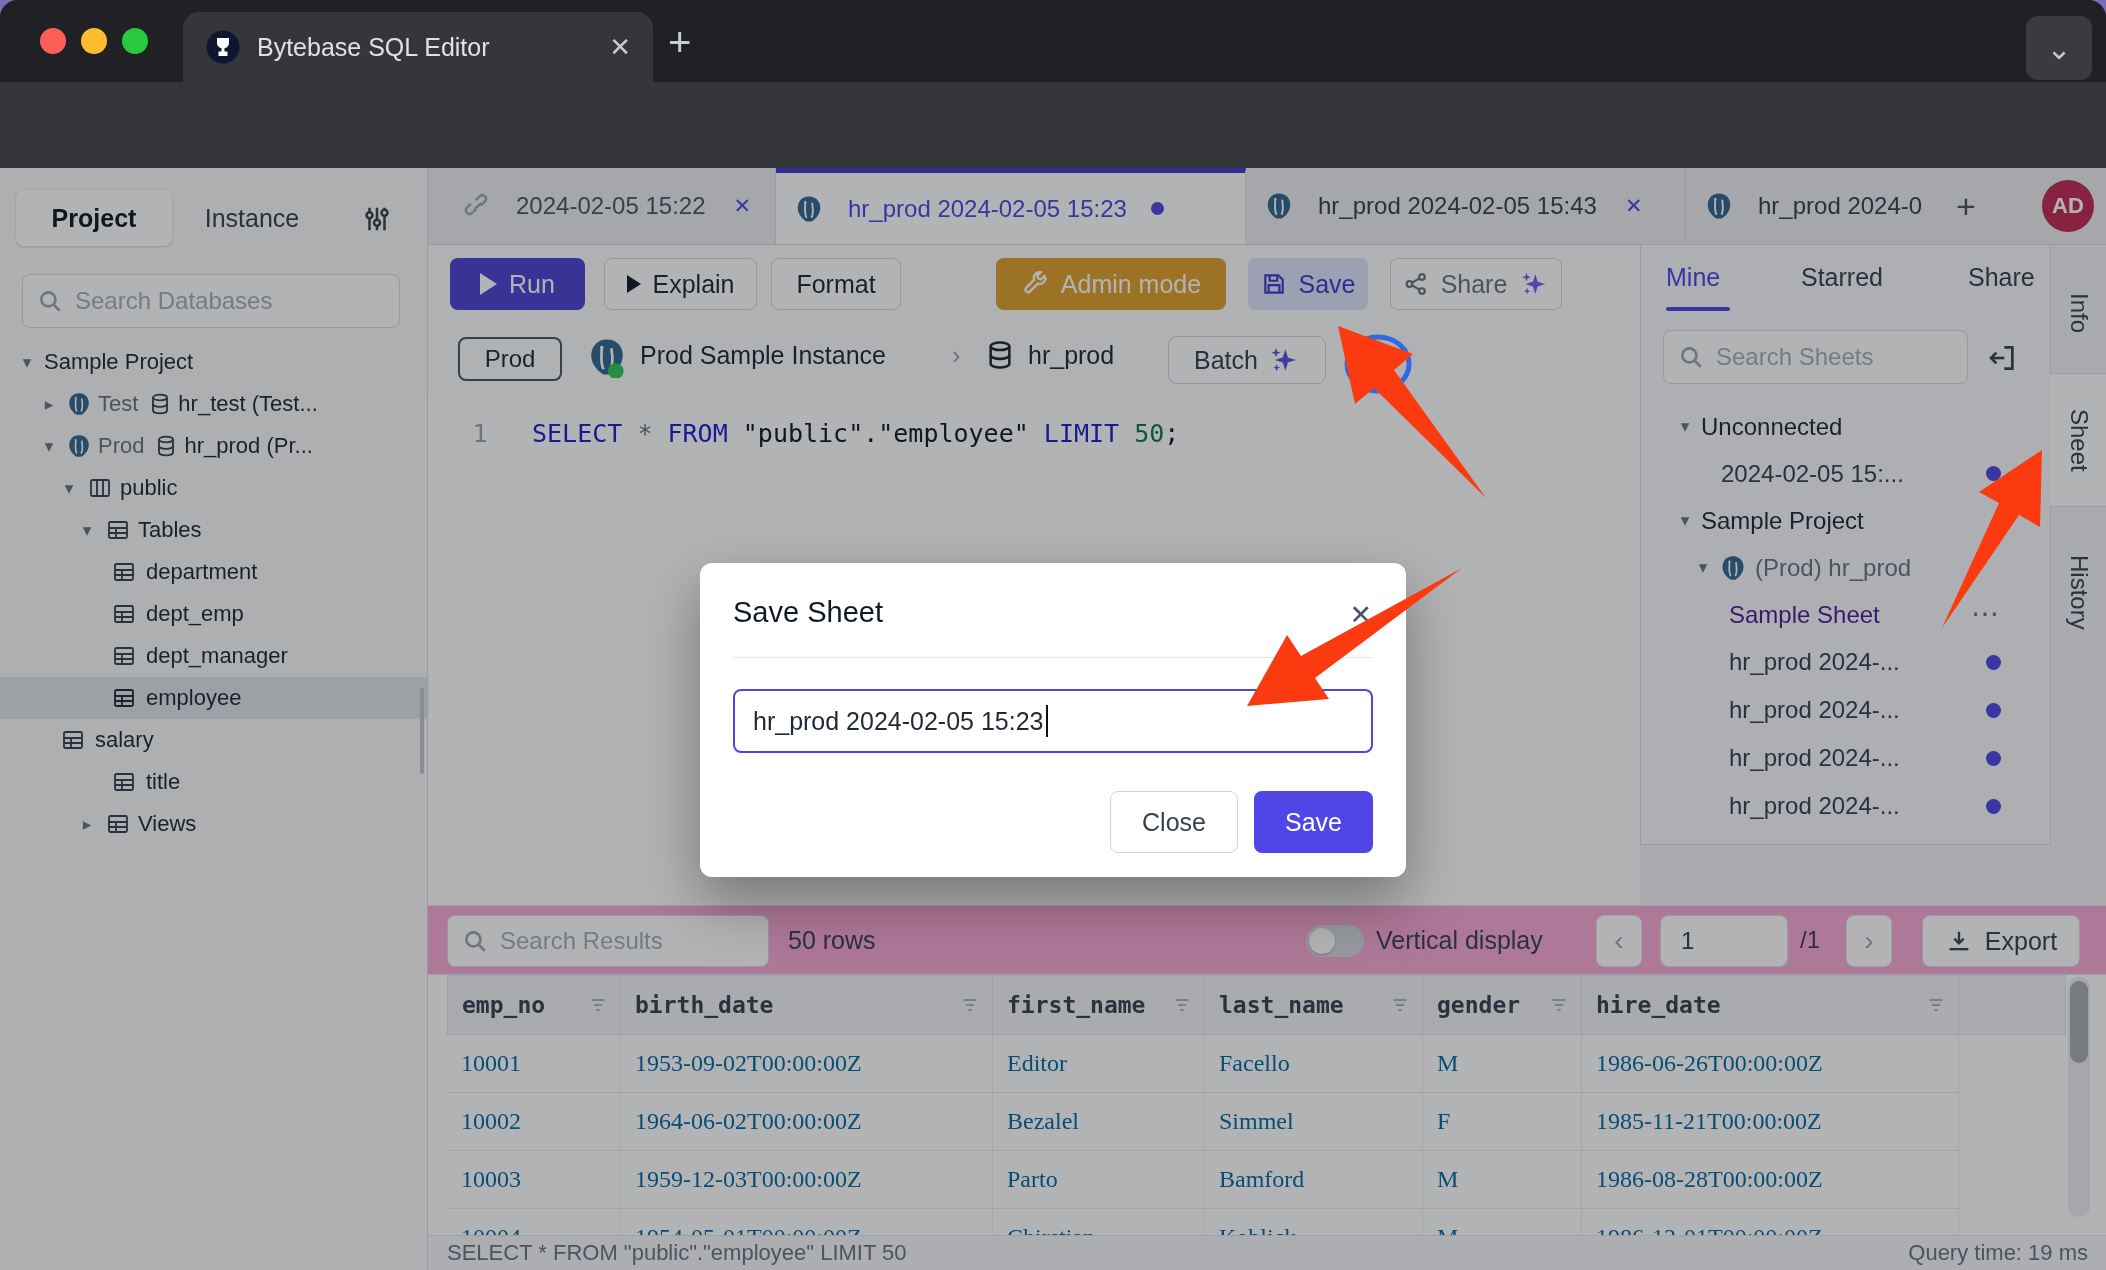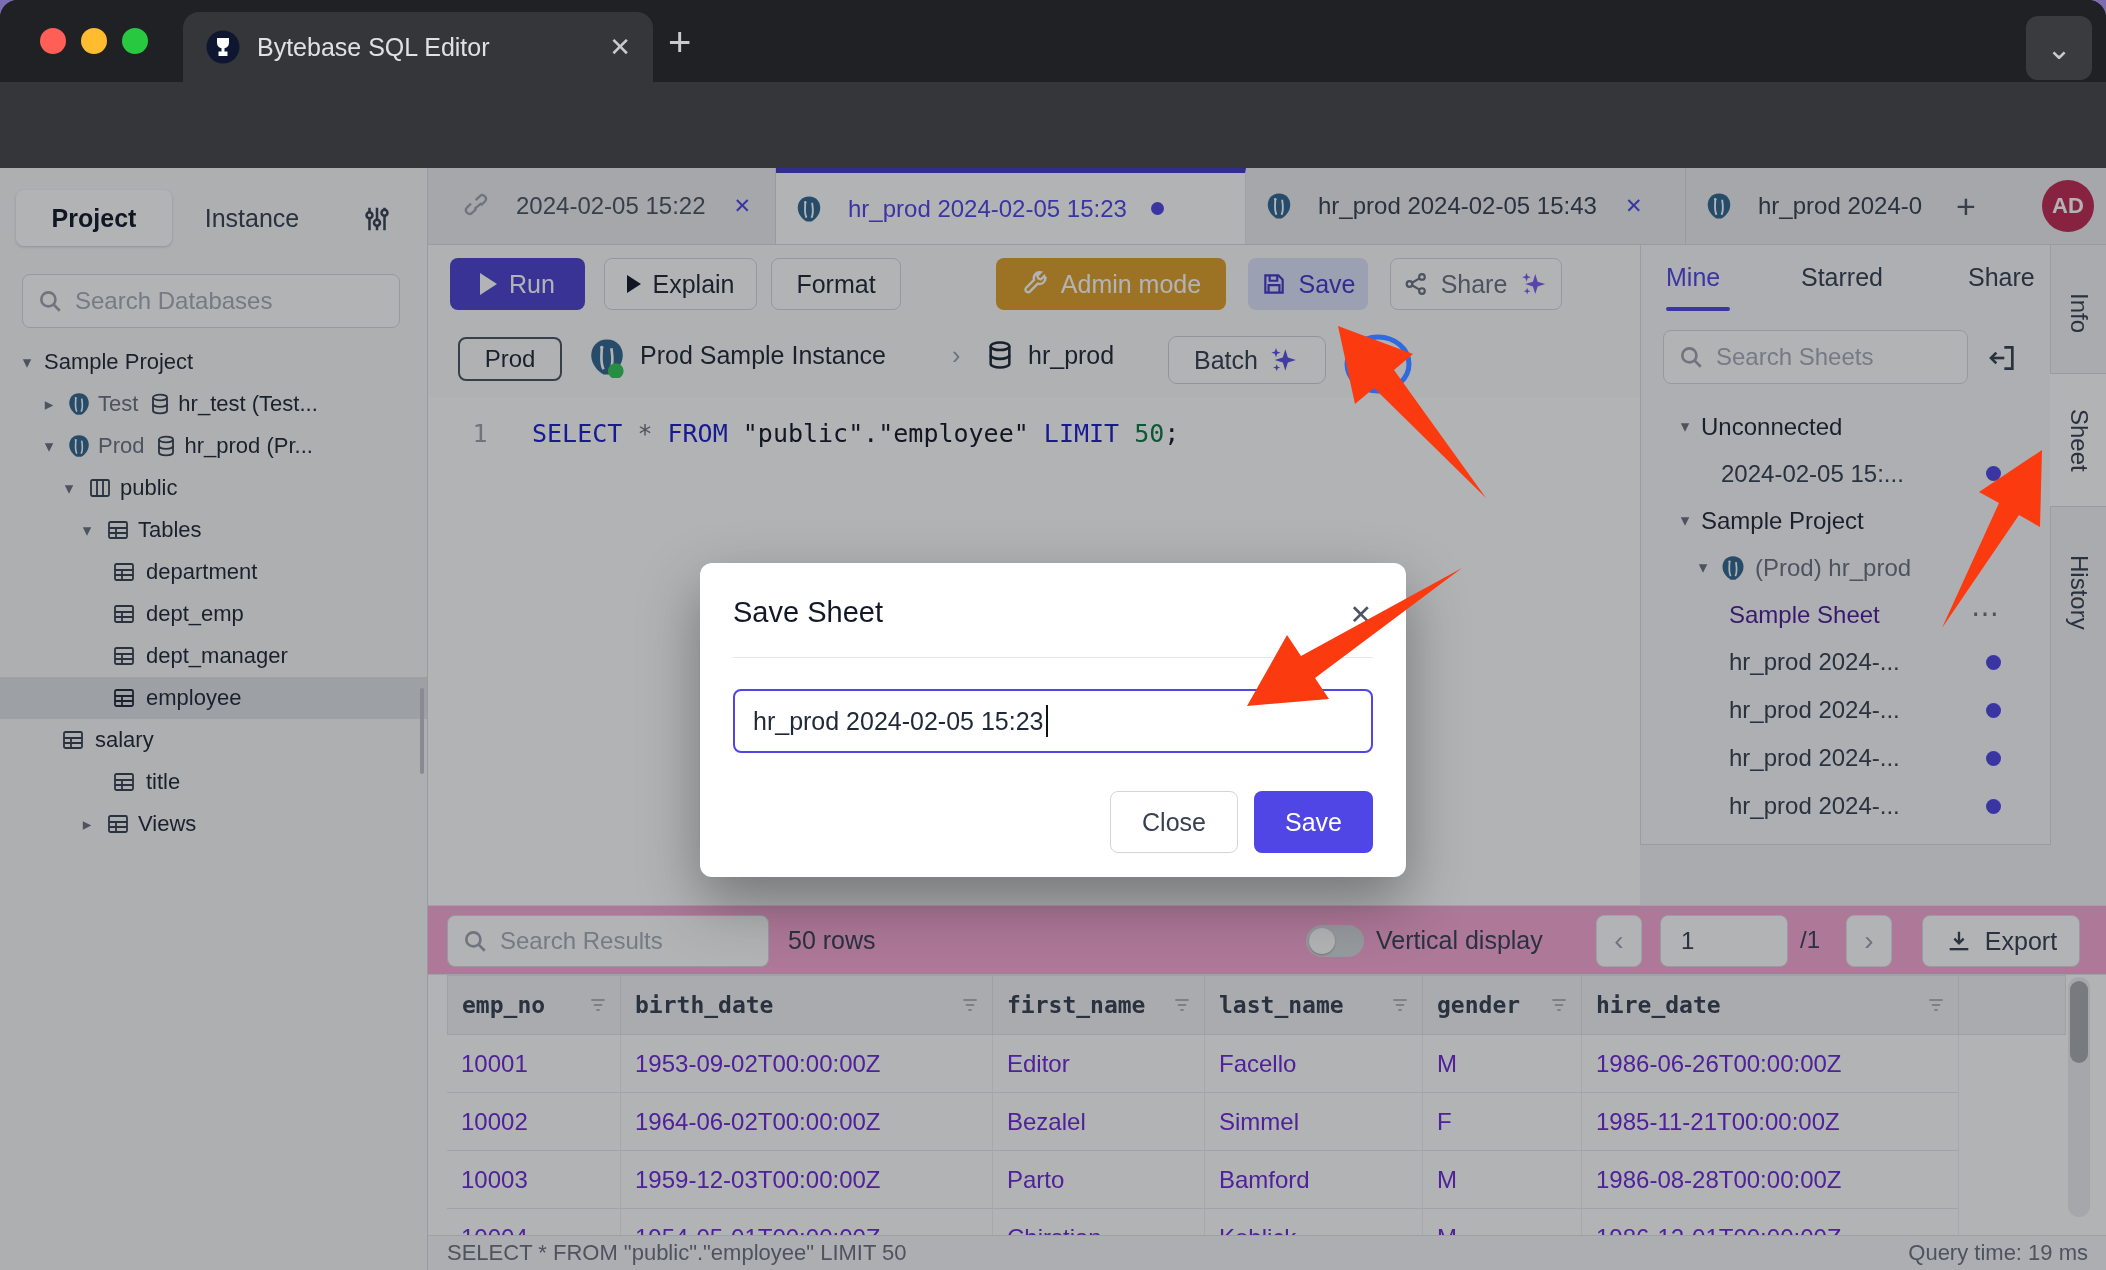--- a/index.html
+++ b/index.html
@@ -80,21 +80,21 @@
   .pgbtn{position:absolute;top:9px;width:46px;height:52px;border:1px solid #e3e6ea;border-radius:8px;background:#fff;color:#9ca3af;font-size:28px;display:flex;align-items:center;justify-content:center}
   .pgbox{position:absolute;left:1232px;top:9px;width:128px;height:52px;border:1px solid #d9dce1;border-radius:8px;background:#fff;font-size:24px;color:#374151;display:flex;align-items:center;padding-left:20px}
   .pgof{position:absolute;left:1372px;top:20px;font-size:24px;color:#374151}
   .export{position:absolute;left:1494px;top:9px;width:158px;height:52px;border:1px solid #d9dce1;border-radius:8px;background:#fff;font-size:25px;color:#374151;display:flex;align-items:center;justify-content:center;gap:12px}
 
   .grid{position:absolute;left:428px;top:807px;right:0;height:260px;background:#fff;overflow:hidden}
   .ghead{position:absolute;left:19px;top:0;display:flex;height:60px}
   .hcell{background:#f3f4f6;border:1px solid #e0e3e8;border-left:0;display:flex;align-items:center;justify-content:space-between;padding:0 12px 0 14px;font-size:23px;font-weight:600;color:#374151;font-family:"DejaVu Sans Mono",monospace}
   .hcell:first-child{border-left:1px solid #e0e3e8}
   .grow{position:absolute;left:19px;display:flex;height:58px}
-  .gcell{border-bottom:1px solid #e5e7eb;border-right:1px solid #eef0f2;display:flex;align-items:center;padding:0 14px;font-size:24px;color:#6d28d9;font-family:Liberation Sans, sans-serif;white-space:nowrap;overflow:hidden}
+  .gcell{border-bottom:1px solid #e5e7eb;border-right:1px solid #eef0f2;display:flex;align-items:center;padding:0 14px;font-size:24px;color:#0369a1;font-family:Liberation Serif, serif;white-space:nowrap;overflow:hidden}
   .sbtrack{position:absolute;right:16px;top:2px;width:22px;height:240px;background:#eceef0;border-radius:11px}
   .sbthumb{position:absolute;left:2px;top:4px;width:18px;height:82px;background:#a8abb0;border-radius:9px}
 
   .statusbar{position:absolute;left:428px;top:1067px;right:0;height:35px;background:#f7f8f9;border-top:1px solid #e0e3e8;display:flex;align-items:center;justify-content:space-between;padding:0 18px 0 19px;font-size:22px;color:#6b7280}
 
   
   .backdrop{position:absolute;left:0;top:168px;right:0;bottom:0;background:rgba(16,18,24,.32);z-index:30}
   .modal{position:absolute;left:700px;top:563px;width:706px;height:314px;background:#fff;border-radius:12px;box-shadow:0 24px 60px rgba(0,0,0,.35);z-index:40}
   .mtitle{position:absolute;left:33px;top:33px;font-size:29px;font-weight:500;color:#111827}
   .mclose{position:absolute;right:34px;top:36px;font-size:27px;color:#4b5563}

